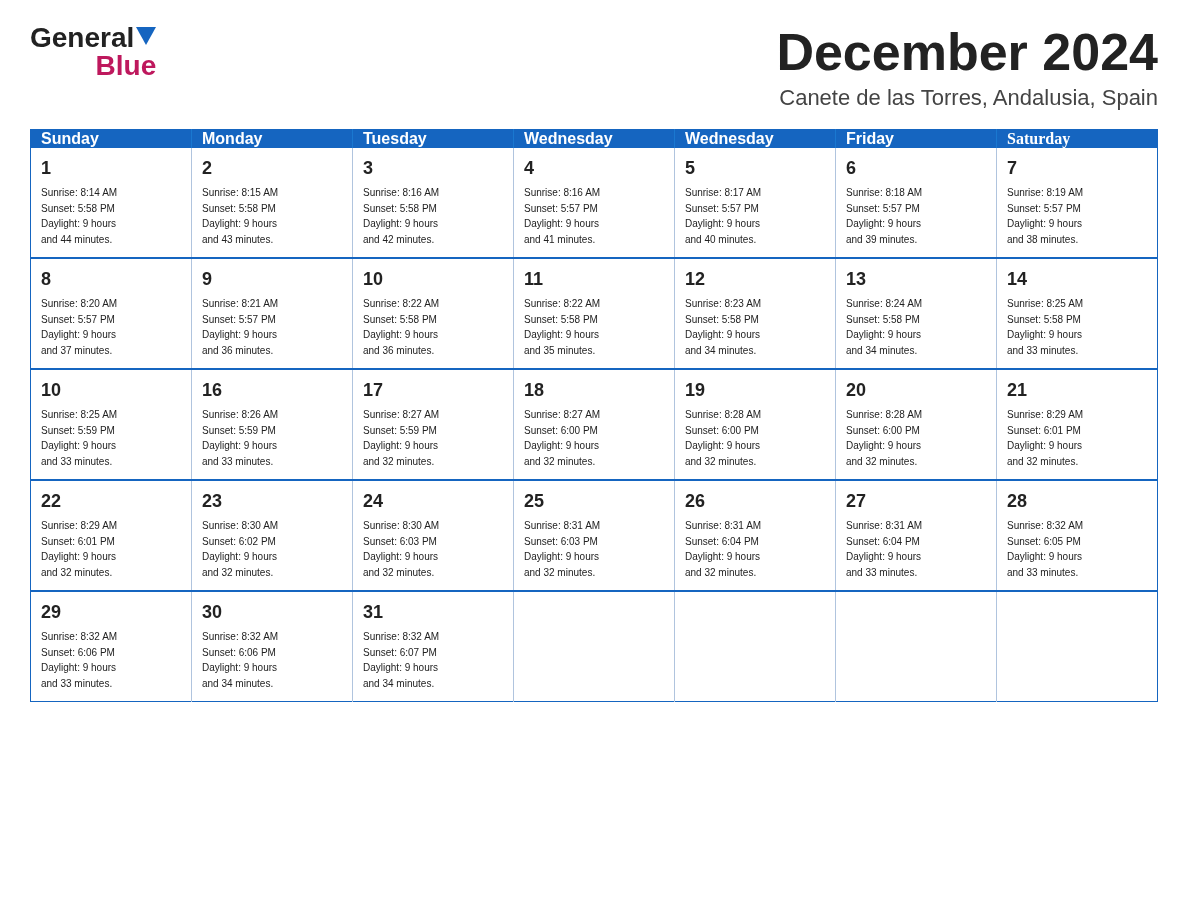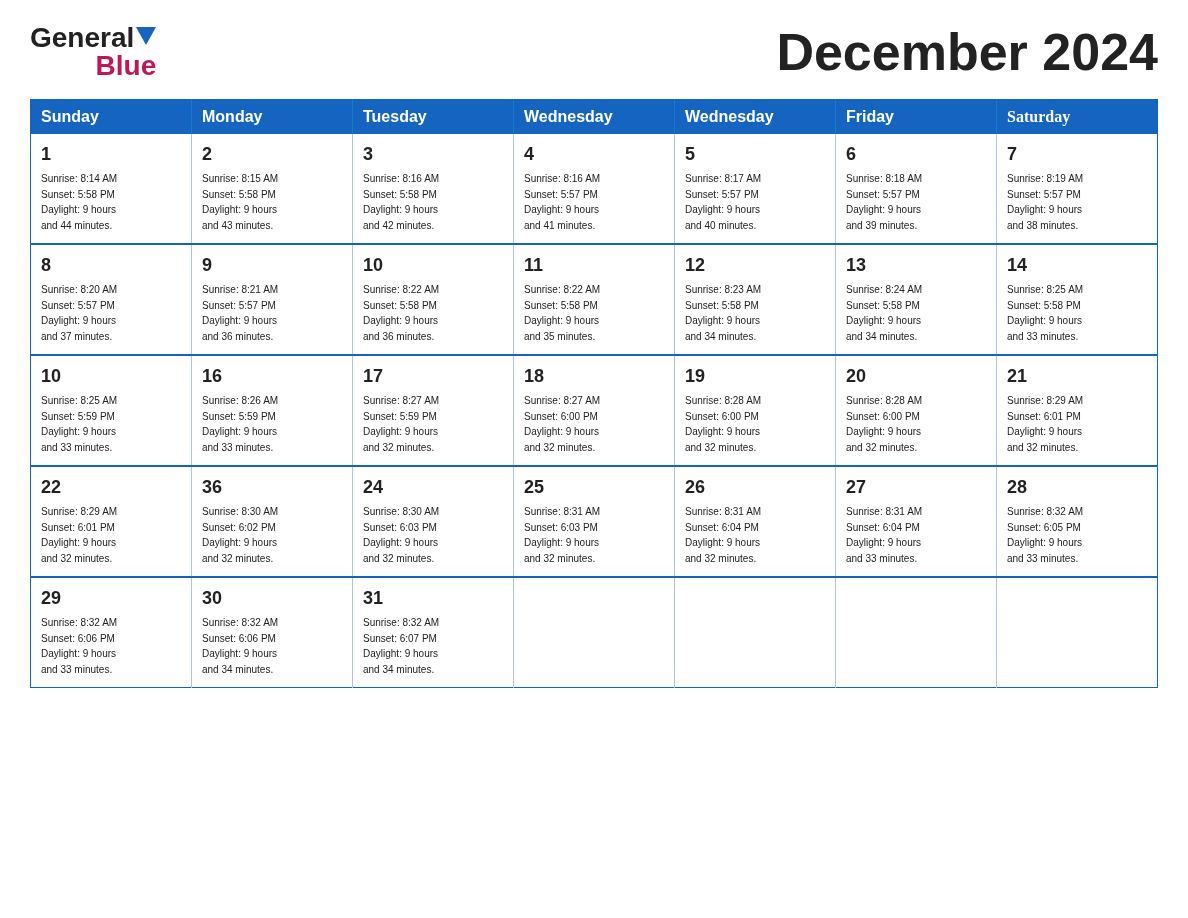--- a/index.html
+++ b/index.html
@@ -66,21 +66,21 @@
     .calendar {
       width: 100%;
       border-collapse: collapse;
       border: 1.5px solid #1565c0;
     }
     .calendar th {
       background: #1565c0;
       color: #fff;
       font-size: 16px;
       font-weight: bold;
-      padding: 8px 10px;
+      padding: 0 10px;
       text-align: left;
       border-right: 1.5px solid #1a78d0;
     }
     .calendar th:last-child {
       border-right: none;
       font-family: Liberation Serif, serif;
     }
     .calendar td {
       vertical-align: top;
       padding: 7px 10px 10px 10px;
@@ -120,20 +120,21 @@
 <div class="page">
   <div class="header">
     <div class="logo">
       <div class="logo-text">
         <span>General</span><span class="logo-triangle"></span>
       </div>
       <div class="logo-line2">Blue</div>
     </div>
     <div class="title-block">
       <h1>December 2024</h1>
+      <h2>Canete de las Torres, Andalusia, Spain</h2>
     </div>
   </div>
 
   <table class="calendar">
     <thead>
       <tr>
         <th>Sunday</th>
         <th>Monday</th>
         <th>Tuesday</th>
         <th>Wednesday</th>
@@ -232,21 +233,21 @@
             <span class="day-num">21</span>
             <div class="day-info">Sunrise: 8:29 AM<br>Sunset: 6:01 PM<br>Daylight: 9 hours<br>and 32 minutes.</div>
           </td>
         </tr>
         <tr>
           <td>
             <span class="day-num">22</span>
             <div class="day-info">Sunrise: 8:29 AM<br>Sunset: 6:01 PM<br>Daylight: 9 hours<br>and 32 minutes.</div>
           </td>
           <td>
-            <span class="day-num">36</span>
+            <span class="day-num">23</span>
             <div class="day-info">Sunrise: 8:30 AM<br>Sunset: 6:02 PM<br>Daylight: 9 hours<br>and 32 minutes.</div>
           </td>
           <td>
             <span class="day-num">24</span>
             <div class="day-info">Sunrise: 8:30 AM<br>Sunset: 6:03 PM<br>Daylight: 9 hours<br>and 32 minutes.</div>
           </td>
           <td>
             <span class="day-num">25</span>
             <div class="day-info">Sunrise: 8:31 AM<br>Sunset: 6:03 PM<br>Daylight: 9 hours<br>and 32 minutes.</div>
           </td>

